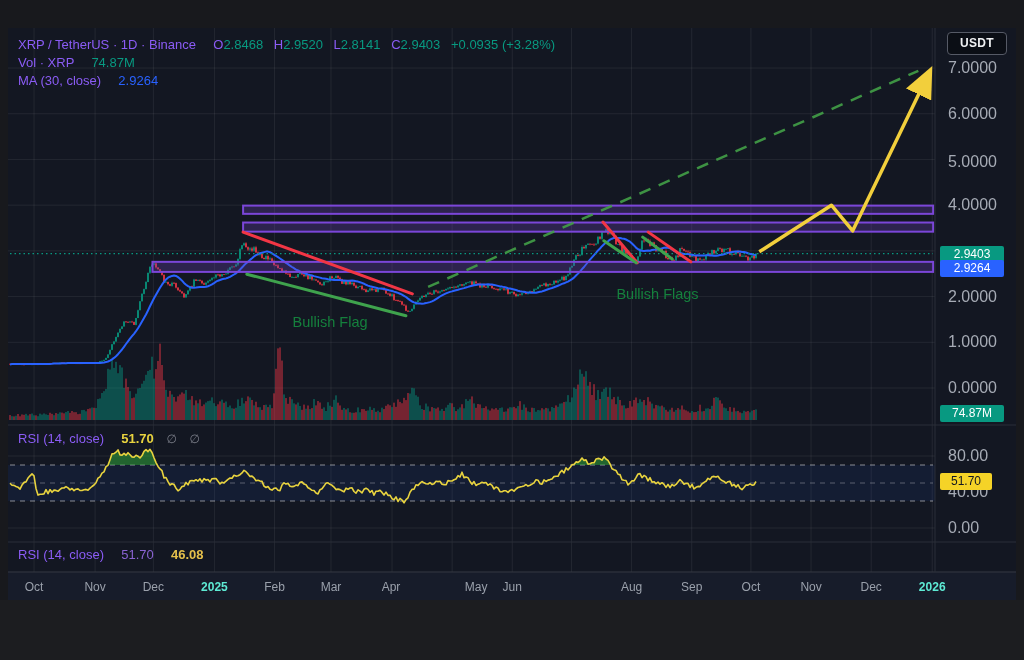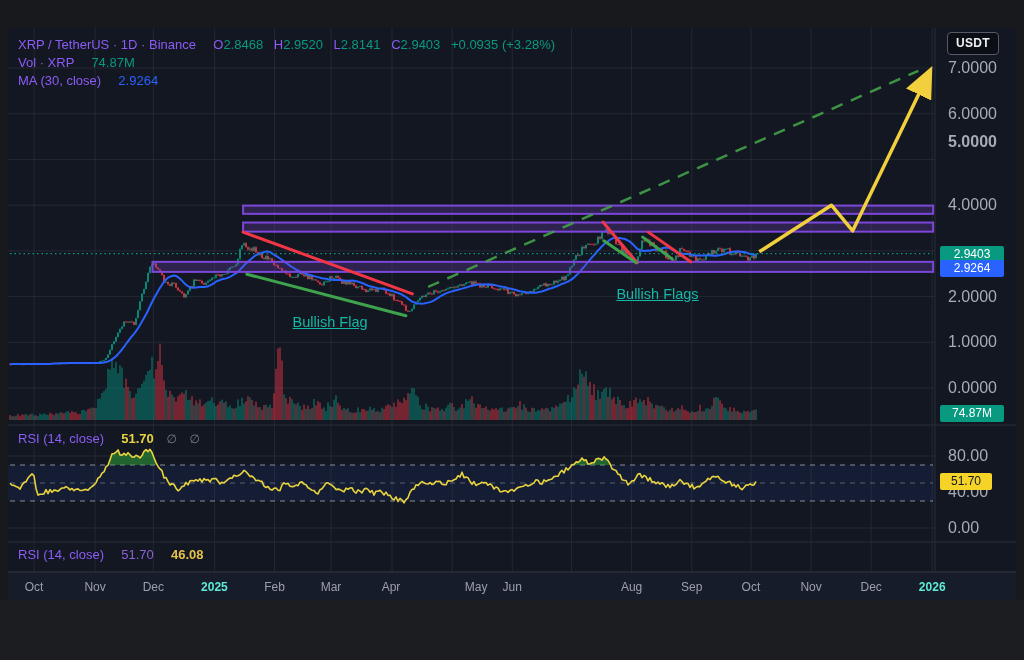--- a/index.html
+++ b/index.html
@@ -20,32 +20,32 @@
   .legend{position:absolute;left:10px;color:#d1d4dc;font-size:13px;white-space:nowrap;}
   .legend .val-up{color:#089981;margin-right:7px;}
   .legend .lab{color:#8b5cf6;}
   .legend .gap{display:inline-block;width:10px;}
   .legend .blue{color:#2962ff;}
   .legend .yellow{color:#e8d33f;font-weight:700;}
   .legend .purple{color:#8a63d2;}
   .legend .gold{color:#e5c04b;font-weight:700;}
   .legend .slash{color:#787b86;margin-left:9px;font-size:12px;}
   .usdt-btn{
-    position:absolute;left:947px;top:32px;width:52px;height:23px;background:#0b0e15;
+    position:absolute;left:947px;top:32px;width:60px;height:23px;background:#0b0e15;
     border:1px solid #565a66;border-radius:4px;color:#f0f1f3;font-size:12px;font-weight:700;
     text-align:center;line-height:21px;letter-spacing:.3px;
   }
   .tick{position:absolute;color:#a6abb5;font-size:16px;line-height:16px;left:948px;width:60px;}
   .badge{
     position:absolute;left:940px;width:64px;height:17px;border-radius:2px;color:#fff;
     font-size:12px;line-height:17px;text-align:center;font-weight:500;
   }
   .month{position:absolute;top:580px;color:#9aa0ab;font-size:12px;transform:translateX(-50%);}
   .month.bold{color:#5eead4;font-weight:700;}
-  .anno{position:absolute;color:#14b8a6;font-size:14.5px;font-weight:500;transform:translate(-50%,-50%);white-space:nowrap;text-decoration:underline;}
+  .anno{position:absolute;color:#15803d;font-size:14.5px;font-weight:500;transform:translate(-50%,-50%);white-space:nowrap;}
   .footer{position:absolute;left:0;top:600px;width:1024px;height:60px;background:#1c1d20;}
 </style>
 </head>
 <body>
 
 <div class="stage">
 
 
   <div class="chart">
     <svg id="chart-svg" width="1008" height="572" viewBox="0 0 1008 572">
@@ -1271,21 +1271,21 @@
         <div class="anno" style="left:322.04999999999995px;top:294.1776px;">Bullish Flag</div>
         <div class="anno" style="left:649.5px;top:265.8374px;">Bullish Flags</div>
       </div>
   </div>
 
   <div class="usdt-btn">USDT</div>
 
   <div id="right-axis">
       <div class="tick" style="top:60.02999999999997px;">7.0000</div>
       <div class="tick" style="top:105.74000000000001px;">6.0000</div>
-      <div class="tick" style="top:134px;font-weight:bold;">5.0000</div>
+      <div class="tick" style="top:154px;">5.0000</div>
       <div class="tick" style="top:197.16px;">4.0000</div>
       <div class="tick" style="top:288.58px;">2.0000</div>
       <div class="tick" style="top:334.29px;">1.0000</div>
       <div class="tick" style="top:380px;">0.0000</div>
       <div class="tick" style="top:448px;">80.00</div>
       <div class="tick" style="top:484px;">40.00</div>
       <div class="tick" style="top:520px;">0.00</div>
       <div class="badge" style="top:245.598887px;background:#089981;">2.9403</div>
       <div class="badge" style="top:259.598887px;background:#2962ff;">2.9264</div>
       <div class="badge" style="top:405px;background:#089981;">74.87M</div>

